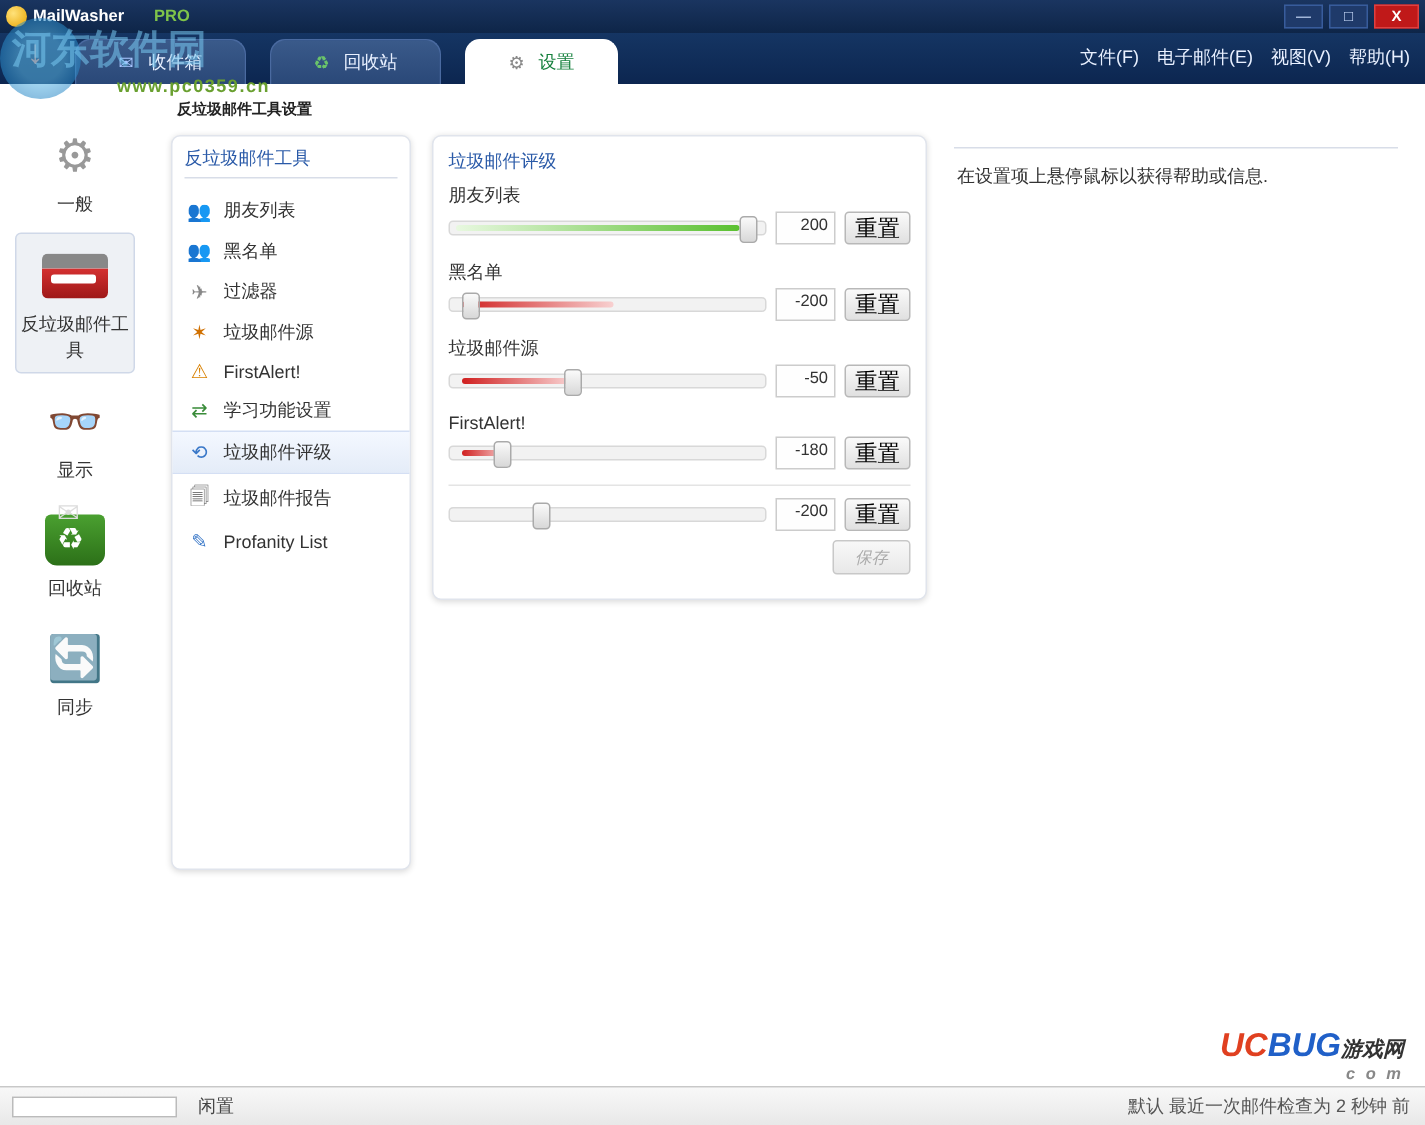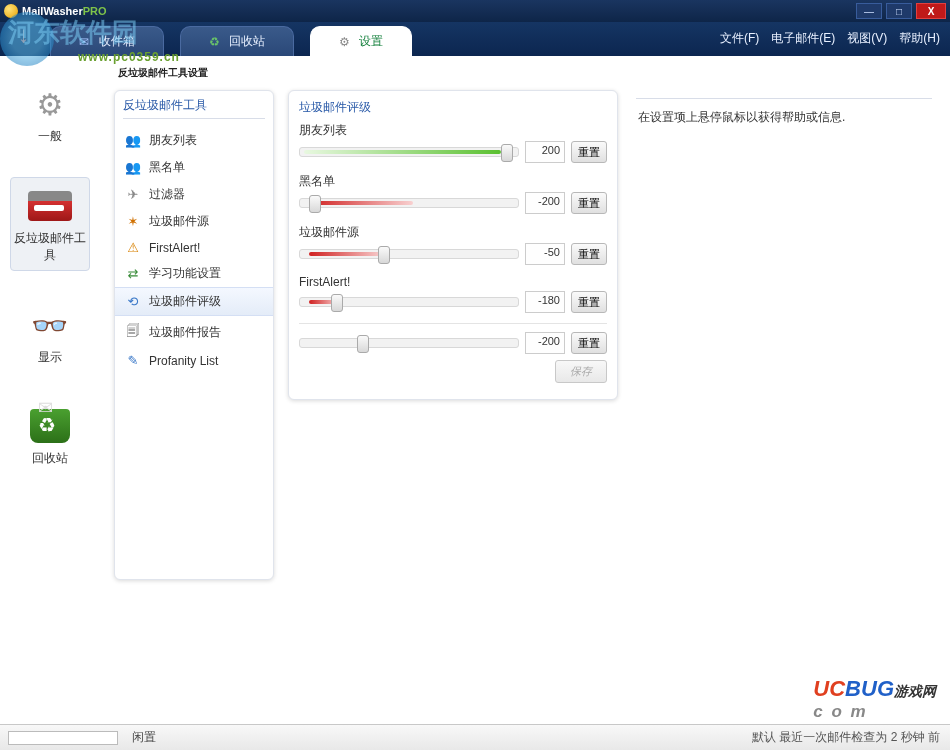--- a/index.html
+++ b/index.html
@@ -3,21 +3,21 @@
 <meta charset="utf-8">
 <style>
 * { margin: 0; padding: 0; box-sizing: border-box; font-family: "Microsoft YaHei", Arial, sans-serif; }
 body { width: 950px; height: 750px; overflow: hidden; background: #fff; }
 
 
 .titlebar { height: 22px; background: linear-gradient(#1a3560,#0e2548); display: flex; align-items: center; padding: 0 4px; color: #fff; font-size: 11px; }
 .titlebar .logo { width: 14px; height: 14px; background: radial-gradient(circle at 35% 35%, #ffe27a, #e6a200); border-radius: 50%; margin-right: 4px; }
 .titlebar .brand { font-weight: 400; }
 .titlebar .brand b { color:#fff; }
-.titlebar .brand .pro { color: #7fc34a; font-weight: bold; }
+.titlebar .brand .pro { color: #7fc34a; font-weight: bold; margin-left: 20px; }
 .titlebar-spacer { flex: 1; }
 .winbtns { display: flex; gap: 4px; }
 .winbtn { width: 26px; height: 16px; background: #1f3a6a; border: 1px solid #385c9c; display:flex;align-items:center;justify-content:center;color:#cfe0ff;font-size:10px; }
 .winbtn.close { background: #c01919; border-color:#e04040; color:#fff; width:30px; font-weight:bold;}
 
 
 .tabbar { height: 34px; background: linear-gradient(#153563,#0c2650); display:flex; align-items:flex-end; padding-left:50px; color:#e8f0ff; font-size:12px; position:relative; }
 .tab { display:flex; align-items:center; gap:6px; padding:6px 28px; height:30px; border-radius:10px 10px 0 0; margin-right:16px; background:linear-gradient(#3a5a8a,#2a4878); color:#e8f0ff; border:1px solid #4a6aa0; border-bottom:none;}
 .tab.active { background:#fff; color:#15803d; border-color:#fff; }
 .tab .ticon { width:14px; height:14px; }
@@ -30,21 +30,21 @@
 
 .watermark1 { position:absolute; left:8px; top:15px; font-size:26px; color:rgba(120,200,240,0.55); font-weight:bold; z-index:50; pointer-events:none;}
 .watermark1 .sub { display:block; font-size:12px; color:#6aa030; margin-left:70px; letter-spacing:1px;}
 .wmcircle { position:absolute; left:0; top:12px; width:54px; height:54px; border-radius:50%; background:radial-gradient(circle,#5bb8e8 40%,#2a8ac8 70%); opacity:0.55; z-index:49; pointer-events:none;}
 .wmcircle::after{content:"↓";color:#fff;font-size:22px;position:absolute;left:18px;top:10px;}
 
 
 .appbody { display:flex; height: 668px; background:#fff; }
 
 
-.leftbar { width: 100px; background:#fff; padding-top:20px; display:flex; flex-direction:column; align-items:center; gap:26px;}
+.leftbar { width: 100px; background:#fff; padding-top:20px; display:flex; flex-direction:column; align-items:center; gap:4px;}
 .lefticon { width:80px; padding:6px 0; text-align:center; font-size:12px; color:#333; border-radius:4px; }
 .lefticon.selected { background:#eef1f5; border:1px solid #cfd8e8; }
 .lefticon .bigicon { width:44px; height:44px; margin:0 auto 2px; display:flex;align-items:center;justify-content:center;font-size:30px;}
 .bi-general{color:#999;}
 .bi-general::before{content:"⚙";}
 .bi-account{width:42px;height:42px;border-radius:50%;background:radial-gradient(circle at 30% 30%,#6aa8ff,#2050b0);color:#fff;}
 .bi-account::before{content:"@";font-size:22px;}
 .bi-spam{width:44px;height:30px;background:linear-gradient(#d43030,#9e1818);border-radius:4px;border-top:10px solid #888; position:relative;}
 .bi-spam::before{content:"";position:absolute;left:6px;top:4px;width:30px;height:6px;background:#fff;border-radius:2px;}
 .bi-display::before{content:"👓";color:#333;}
@@ -76,39 +76,39 @@
 
 
 .slider-row { margin:4px 0 10px; font-size:12px; color:#333;}
 .slider-row .lbl { margin-bottom:2px; display:block; }
 .slider-wrap { display:flex; align-items:center; gap:6px;}
 .track { flex:1; height:10px; background:#f2f2f2; border:1px solid #d8d8d8; border-radius:3px; position:relative;}
 .fill-green { position:absolute; left:2%; right:8%; top:2px; bottom:2px; background:linear-gradient(90deg,#e8f8e0,#5ac030); border-radius:2px;}
 .fill-red { position:absolute; left:4%; top:2px; bottom:2px; background:linear-gradient(90deg,#d02020,#f8d0d0); border-radius:2px;}
 .thumb { position:absolute; top:-4px; width:12px; height:18px; background:linear-gradient(#fafafa,#d8d8d8); border:1px solid #aaa; border-radius:3px;}
 .valbox { width:40px; height:22px; border:1px solid #ccc; background:#fefefe; text-align:right; padding:2px 4px; font-size:11px; color:#333;}
-.btn-reset { height:22px; padding:0 6px; border:1px solid #b8b8b8; background:linear-gradient(#fafafa,#e0e0e0); font-size:11px; border-radius:3px;}
+.btn-reset { height:22px; padding:0 6px; border:1px solid #b8b8b8; background:linear-gradient(#fafafa,#e0e0e0); font-size:15px; border-radius:3px;}
 .btn-reset:disabled{color:#aaa;}
 .divider { border-top:1px solid #e4e4e4; margin:8px 0;}
 .chkrow { display:flex; align-items:center; gap:6px; font-size:12px; margin-bottom:4px;}
 .chkrow input { width:13px; height:13px;}
 .btn-save { float:right; padding:3px 14px; border:1px solid #c8c8c8; background:linear-gradient(#f8f8f8,#e8e8e8); color:#aaa; border-radius:3px; font-size:11px; margin-top:6px;font-style:italic;}
 
 .help-text { font-size:12px; color:#333; padding:4px 2px;}
 
 
 .statusbar { height:26px; border-top:1px solid #c8c8c8; background:linear-gradient(#f8f8f8,#e8e8e8); display:flex; align-items:center; font-size:12px; color:#444; padding:0 8px; position:relative;}
 .statusbar .meter { width:110px; height:14px; border:1px solid #bbb; background:#fff; margin-right:14px;}
 .statusbar .right { position:absolute; right:10px; color:#555;}
 
 .watermark2 { position:absolute; right:14px; bottom:28px; font-size:22px; font-weight:bold; font-style:italic; z-index:60; pointer-events:none;}
 .watermark2 .u { color:#e04020;}
 .watermark2 .c { color:#2060c8;}
 .watermark2 .t { color:#333; font-size:14px;}
-.watermark2 .sub { display:block; text-align:left; color:#888; font-size:17px; letter-spacing:2px;}
+.watermark2 .sub { display:block; text-align:right; color:#888; font-size:11px; letter-spacing:2px;}
 </style>
 </head>
 <body>
 
 <div class="titlebar">
   <div class="logo"></div>
   <span class="brand">
     <b>MailWasher</b><span class="pro">PRO</span>
   </span>
   <div class="titlebar-spacer"></div>
@@ -161,20 +161,24 @@
     </div>
     <div class="lefticon">
       <div class="bigicon bi-display"></div>
       <span>显示</span>
     </div>
     <div class="lefticon">
       <div class="bigicon">
           <div class="bi-recycle"></div>
         </div>
       <span>回收站</span>
+    </div>
+    <div class="lefticon">
+      <div class="bigicon bi-sync"></div>
+      <span>同步</span>
     </div>
   </div>
 
   <div class="main">
     <div class="page-title">反垃圾邮件工具设置</div>
 
     <div class="panels">
 
       <div class="panel panel-tools">
         <div class="phead">反垃圾邮件工具</div>

